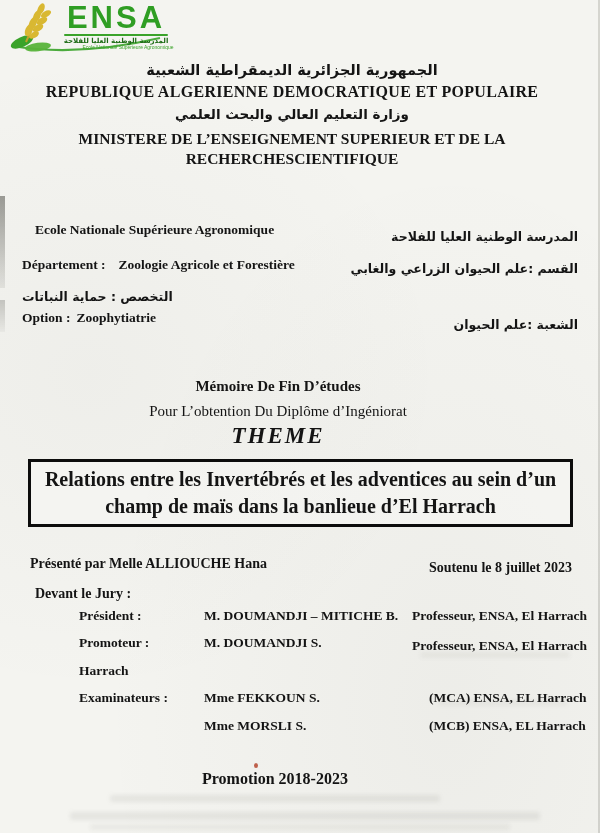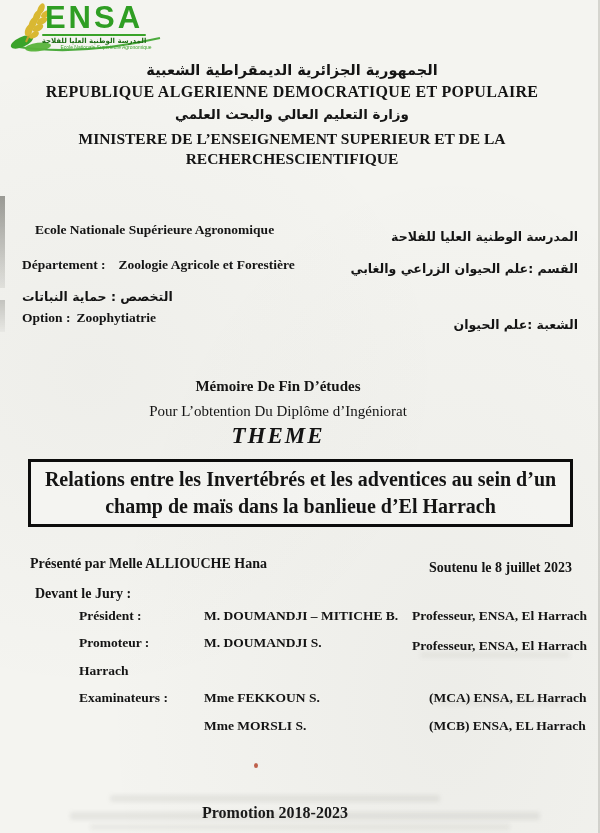--- a/index.html
+++ b/index.html
@@ -7,21 +7,21 @@
     position:relative;width:600px;height:833px;margin:0 auto;overflow:hidden;
     background:
       radial-gradient(ellipse at 75% 85%, rgba(60,60,50,0.04), transparent 55%),
       radial-gradient(ellipse at 15% 45%, rgba(60,60,50,0.03), transparent 50%),
       #f4f4f0;
     font-family:"Liberation Serif", serif;color:#141414;
   }
   
   .logo{position:absolute;left:8px;top:2px;width:160px;height:56px;}
   .logo svg{position:absolute;left:0;top:0;}
-  .logo-text{position:absolute;left:32px;top:0;width:108px;text-align:center;}
+  .logo-text{position:absolute;left:54px;top:0;width:108px;text-align:center;}
   .logo-acronym{font-family:"Liberation Sans",sans-serif;font-weight:700;font-size:31px;line-height:32px;color:#2f9e23;letter-spacing:3px;}
   .logo-underline{height:2px;background:#3aa32a;margin:0 2px 1px 2px;border-radius:2px;}
   .logo-ar{font-family:"DejaVu Sans",sans-serif;font-weight:700;font-size:7px;line-height:8px;color:#1c6b14;}
   .logo-fr{font-family:"Liberation Sans",sans-serif;font-size:8px;line-height:8px;color:#3aa32a;transform:scale(.62);transform-origin:50% 0;white-space:nowrap;}
   
   .header{position:absolute;top:62px;left:0;width:100%;text-align:center;transform:translateX(-8px);}
   .h-ar1{font-family:"DejaVu Sans",sans-serif;font-weight:700;font-size:14.5px;margin-bottom:5px;}
   .h-fr1{font-weight:700;font-size:16px;letter-spacing:.3px;margin-bottom:5px;}
   .h-ar2{font-family:"DejaVu Sans",sans-serif;font-weight:700;font-size:13.5px;margin-bottom:7px;}
   .h-fr2{font-weight:700;font-size:15.5px;line-height:20px;}
@@ -42,21 +42,21 @@
   .presented{position:absolute;left:30px;top:556px;font-weight:700;font-size:14px;}
   .defended{position:absolute;right:28px;top:560px;font-weight:700;font-size:14px;}
   
   .jury-heading{position:absolute;left:35px;top:586px;font-weight:700;font-size:14px;}
   .jury{position:absolute;left:35px;top:608px;right:8px;margin-left:44px;}
   .jury-row{display:grid;grid-template-columns:125px 208px 1fr;height:27.4px;font-weight:700;font-size:13.5px;align-items:start;}
   .jury-row .title-cell{padding-left:0;}
   .jury-row.indent .title-cell{padding-left:17px;}
   .jury-row .shift-down{padding-top:3px;}
   
-  .promotion{position:absolute;top:770px;left:0;width:550px;text-align:center;font-weight:700;font-size:16px;margin-top:34px;}
+  .promotion{position:absolute;top:770px;left:0;width:550px;text-align:center;font-weight:700;font-size:16px;}
   
   .ghost{position:absolute;background:rgba(110,110,98,.11);filter:blur(2px);border-radius:3px;}
   .streak{position:absolute;left:0;width:5px;background:linear-gradient(rgba(45,45,38,.45),rgba(45,45,38,.08));filter:blur(.6px);}
   .red-dot{position:absolute;left:254px;top:763px;width:4px;height:5px;border-radius:50%;background:#b5472e;opacity:.85;}
   .edge-r{position:absolute;right:0;top:0;width:2px;height:100%;background:rgba(70,70,62,.18);}
 </style>
 </head>
 <body>
 
 <div class="page">

